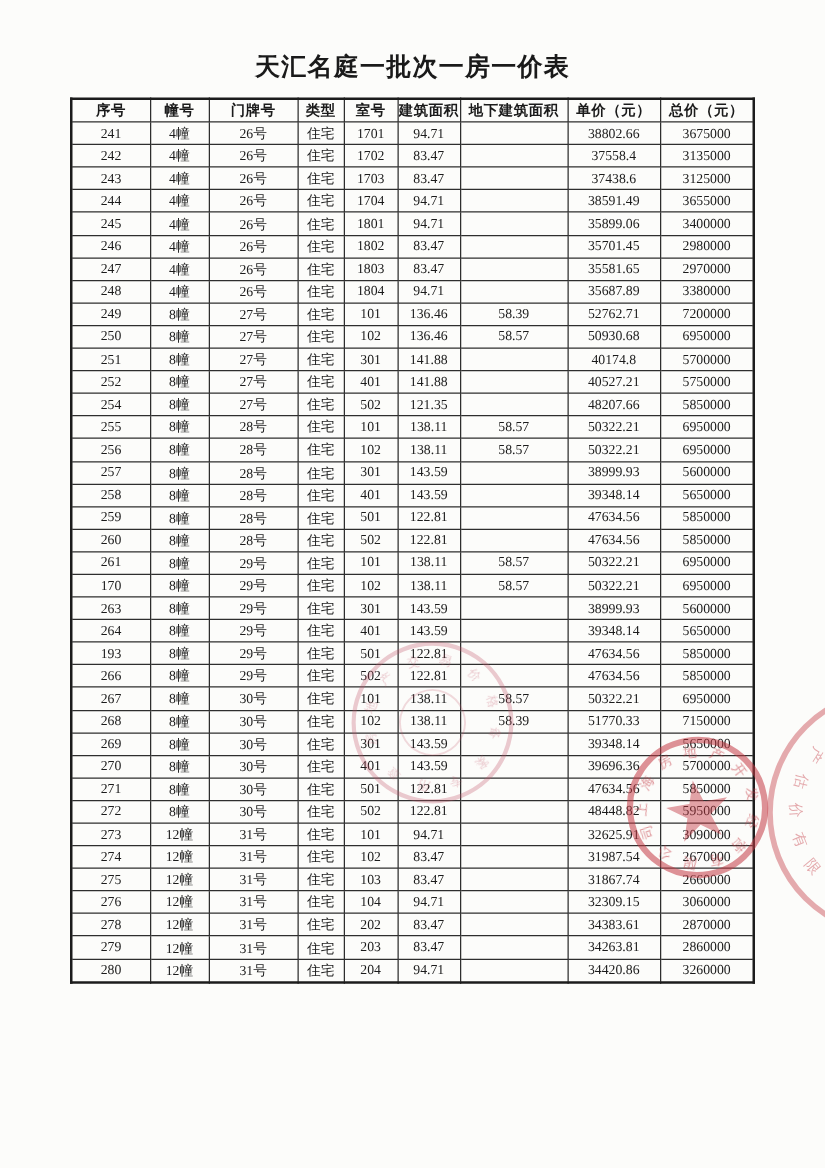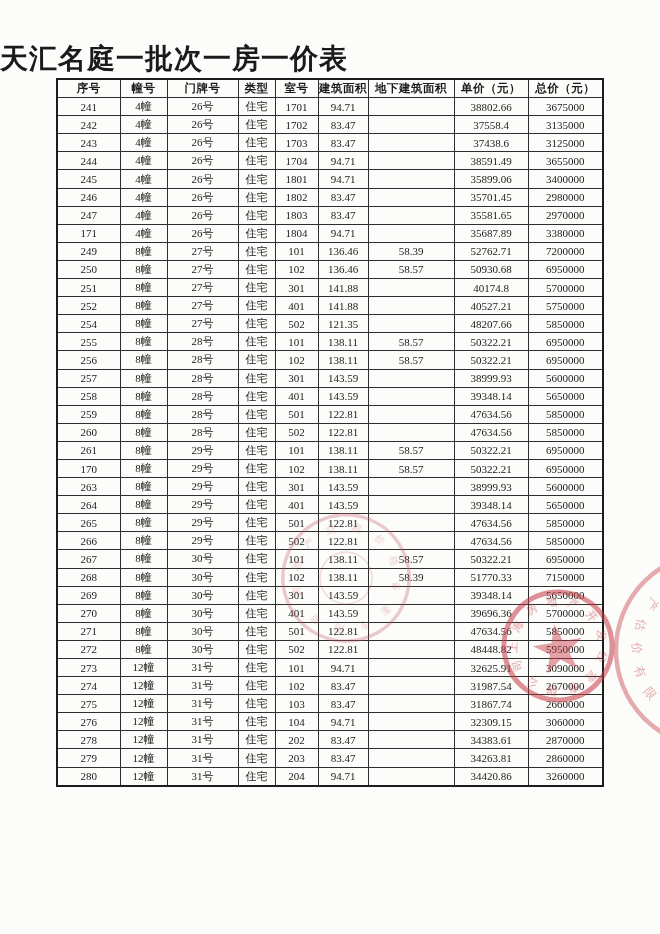--- a/index.html
+++ b/index.html
@@ -3,21 +3,21 @@
 <meta charset="utf-8">
 <style>
   html,body{margin:0;padding:0;}
   body{
     width:660px;height:934px;position:relative;overflow:hidden;
     background:#fcfcfa;
     font-family:"Liberation Serif","DejaVu Serif",serif;
   }
   .page-title{
     position:absolute;top:40px;left:0;width:100%;
-    text-align:left;font-size:28px;font-weight:700;
+    text-align:center;font-size:20px;font-weight:700;
     letter-spacing:1px;color:#1a1a1a;
   }
   table.price-table{
     position:absolute;top:78px;left:56px;width:546px;
     border-collapse:collapse;table-layout:fixed;
     border:2px solid #1c1c1c;
     background:transparent;
   }
   .price-table th,.price-table td{
     border:1px solid #2e2e2e;
@@ -143,21 +143,21 @@
         <td>4幢</td>
         <td>26号</td>
         <td>住宅</td>
         <td>1803</td>
         <td>83.47</td>
         <td></td>
         <td>35581.65</td>
         <td>2970000</td>
       </tr>
       <tr>
-        <td>171</td>
+        <td>248</td>
         <td>4幢</td>
         <td>26号</td>
         <td>住宅</td>
         <td>1804</td>
         <td>94.71</td>
         <td></td>
         <td>35687.89</td>
         <td>3380000</td>
       </tr>
       <tr>
@@ -319,21 +319,21 @@
         <td>8幢</td>
         <td>29号</td>
         <td>住宅</td>
         <td>401</td>
         <td>143.59</td>
         <td></td>
         <td>39348.14</td>
         <td>5650000</td>
       </tr>
       <tr>
-        <td>265</td>
+        <td>193</td>
         <td>8幢</td>
         <td>29号</td>
         <td>住宅</td>
         <td>501</td>
         <td>122.81</td>
         <td></td>
         <td>47634.56</td>
         <td>5850000</td>
       </tr>
       <tr>

